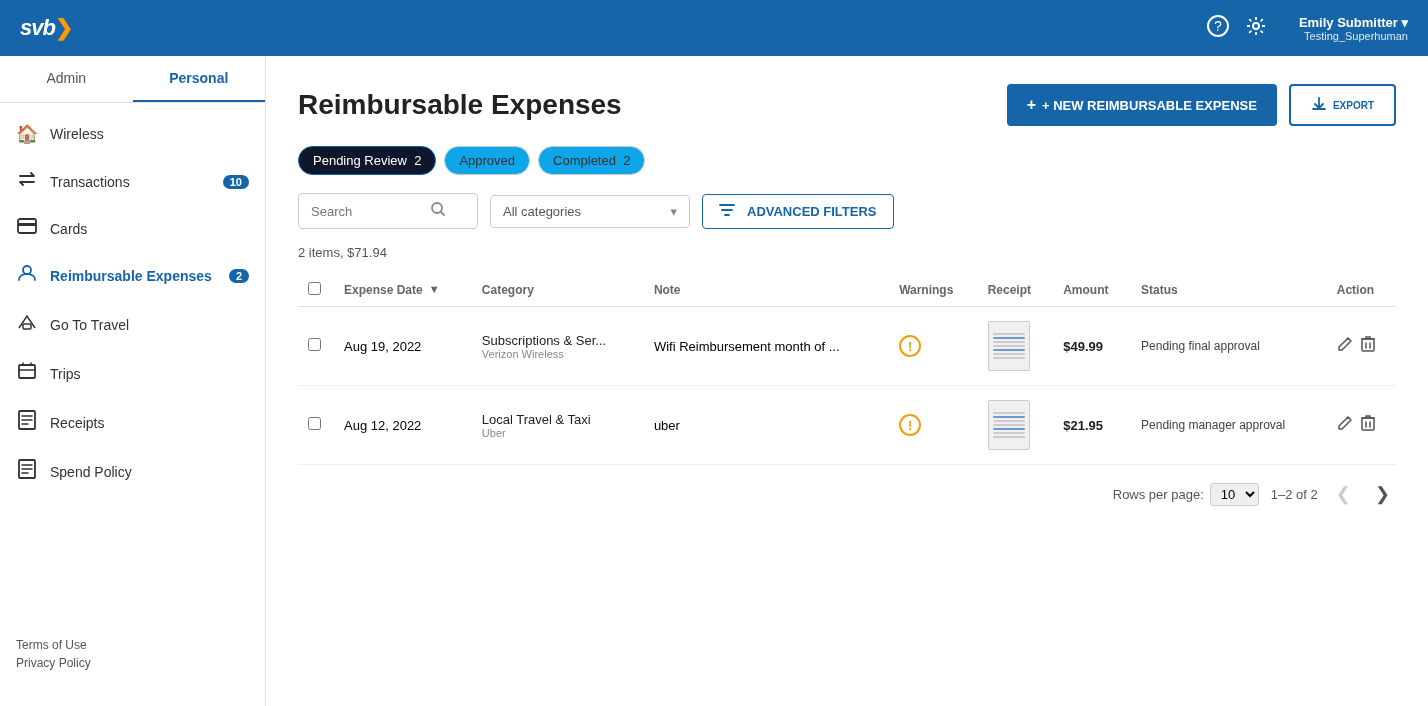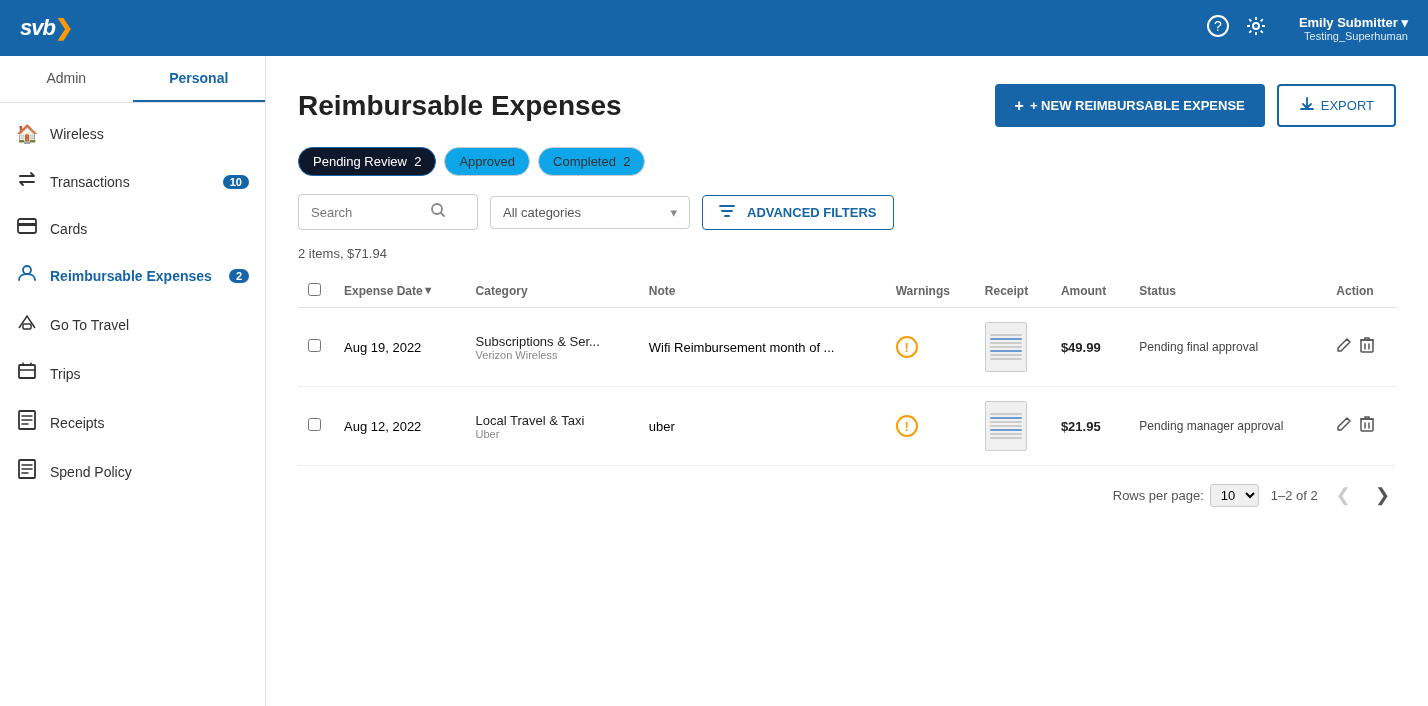--- a/index.html
+++ b/index.html
@@ -166,22 +166,22 @@
       align-items: center;
       gap: 6px;
     }
     .btn-outline {
       background: white;
       color: #1565a8;
       border: 2px solid #1565a8;
       padding: 10px 20px;
       border-radius: 4px;
       cursor: pointer;
-      font-size: 13px;
-      font-weight: normal;
+      font-size: 10px;
+      font-weight: bold;
       display: flex;
       align-items: center;
       gap: 6px;
     }
 
     
     .filter-tabs {
       display: flex;
       gap: 8px;
       margin-bottom: 18px;
@@ -274,21 +274,21 @@
       color: #666;
       border-bottom: 1px solid #e0e0e0;
       font-weight: 600;
     }
     .expense-table td {
       padding: 14px 10px;
       font-size: 13px;
       border-bottom: 1px solid #eee;
       vertical-align: middle;
     }
-    .th-date { display: flex; gap: 0; }
+    .th-date { display: flex; gap: 6px; }
     .sort-icon { font-size: 11px; }
 
     .cat-main { font-weight: 500; color: #222; }
     .cat-sub { font-size: 11px; color: #888; }
 
     .warning-icon {
       display: inline-flex;
       align-items: center;
       justify-content: center;
       width: 22px;
@@ -473,20 +473,24 @@
       </div>
       <div class="sidebar-item">
         <span class="item-icon">
           <svg width="18" height="20" viewBox="0 0 18 20" fill="none">
               <rect x="1" y="1" width="16" height="18" rx="1" stroke="#333" stroke-width="1.8"></rect>
               <path d="M4 6h10M4 10h10M4 14h6" stroke="#333" stroke-width="1.5" stroke-linecap="round"></path>
             </svg>
         </span>
         <span>Spend Policy</span>
       </div>
+    </div>
+    <div class="sidebar-footer">
+      <a href="#">Terms of Use</a>
+      <a href="#">Privacy Policy</a>
     </div>
   </div>
 
   <div class="content">
 
     <div class="content-header">
       <h1 class="page-title">Reimbursable Expenses</h1>
       <div class="header-buttons">
         <button class="btn-primary">
           <span style="font-size:16px;font-weight:bold;">+</span>

